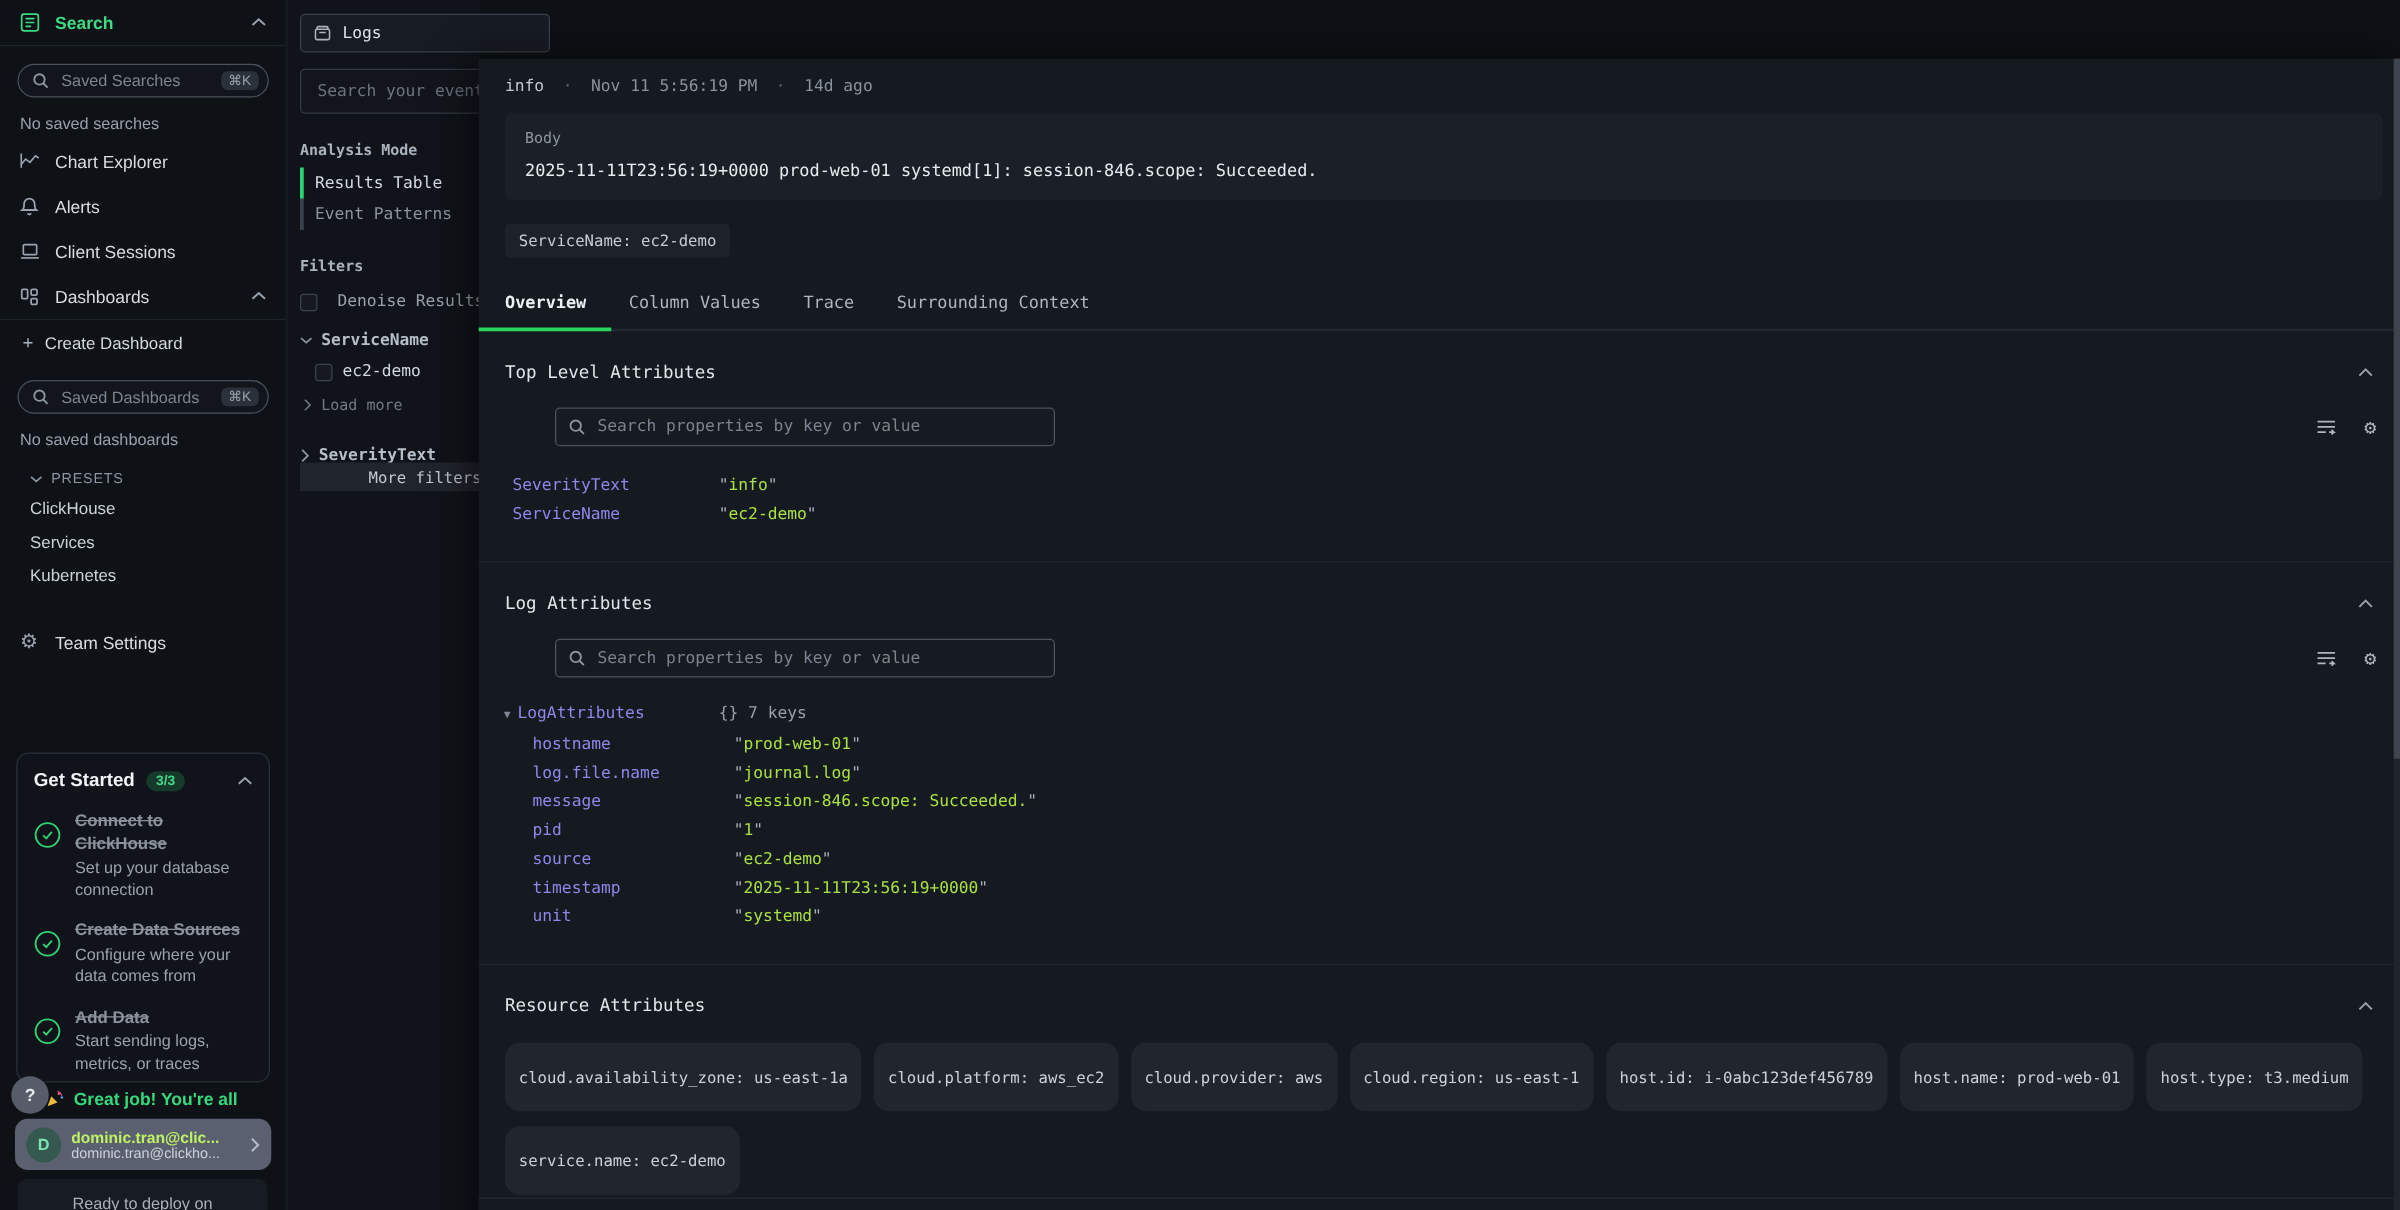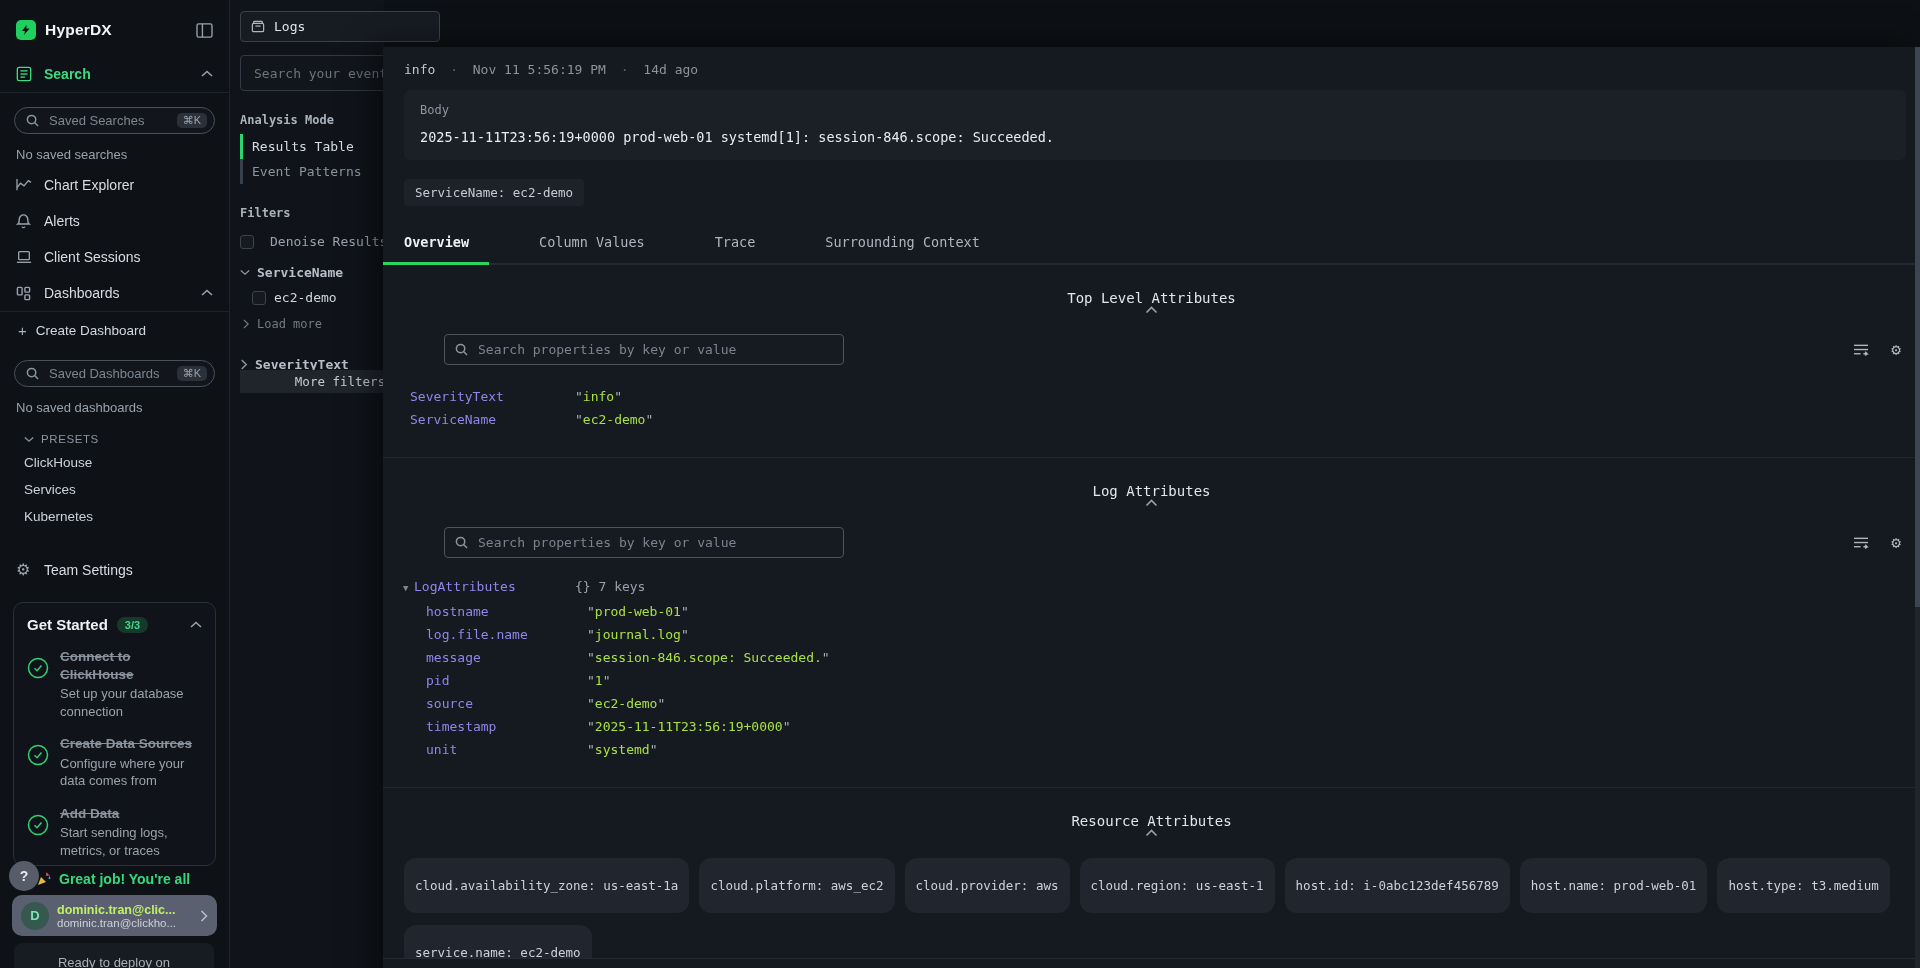--- a/index.html
+++ b/index.html
@@ -116,28 +116,28 @@
   .detail-header .dot { color:#5a636e; padding:0 7px; }
 
   .body-card { margin:13px 14px 0 21px; background:#1b2027; border-radius:6px; padding:13px 16px 15px 16px; }
   .body-label { font-size:12px; color:#8d96a1; }
   .body-text { margin-top:12px; font-size:13.5px; color:#e8ebef; }
 
   .service-tag { display:inline-block; margin:19px 0 0 21px; background:#1d222a; border-radius:4px;
     padding:6px 11px; font-size:12.5px; color:#c6ccd4; }
 
   .tabs { margin-top:19px; position:relative; border-bottom:2px solid #232932;
-    padding-left:21px; display:flex; gap:70px; }
+    padding-left:21px; display:flex; gap:34px; }
   .tab { font-size:13.5px; color:#aeb6c0; padding:9px 0 13px 0; cursor:pointer; }
   .tab.active { color:#eef1f4; font-weight:bold; }
   .tab-underline { position:absolute; left:0; bottom:-2px; width:106px; height:3px; background:#2bd45e; }
 
   .sectionbox { border-bottom:1px solid #20262e; padding-bottom:26px; }
   .sectionbox.last { border-bottom:none; }
-  .section-head { display:flex; align-items:center; justify-content:space-between; padding:25px 21px 0 21px;flex-direction:column; }
+  .section-head { display:flex; align-items:center; justify-content:space-between; padding:25px 21px 0 21px; }
   .section-title { font-size:14px; color:#e2e6ea; }
   .chev-up { color:#98a1ab; cursor:pointer; }
 
   .prop-search-row { display:flex; align-items:center; margin:20px 19px 0 21px;padding-left:40px; }
   .prop-search { width:400px; height:31px; border:1px solid #4d545e; border-radius:4px; background:#161b22;
     display:flex; align-items:center; gap:8px; padding:0 10px; }
   .prop-search input { flex:1; background:transparent; border:none; outline:none; color:#7a838f;
     font-size:13px; font-family:"DejaVu Sans Mono","Liberation Mono",monospace; }
   .prop-search input::placeholder { color:#7a838f; }
   .search-ico { color:#8b95a0; }
@@ -165,34 +165,20 @@
     display:flex; align-items:center; gap:9px; padding:0 36px 0 21px; font-size:12.5px; color:#8d96a1; background:#151920; }
   .kbd { display:inline-block; background:#232932; border:1px solid #4a525e; border-radius:5px;
     padding:1px 7px; color:#b6bec9; font-size:12px; text-align:center; }
   .foot-sep { width:1px; height:16px; background:#39414c; margin:0 9px; }
   .close-x { margin-left:auto; color:#98a1ab; font-size:19px; line-height:1; cursor:pointer; }
 </style>
 </head>
 <body>
 
 <div class="sidebar">
-  <div class="side-header">
-    <span class="logo-badge">
-      <svg width="12" height="12" viewBox="0 0 24 24">
-          <path d="M13 2 4 14h6l-2 8 11-13h-6z" fill="#0b1410"></path>
-        </svg>
-    </span>
-    <span class="logo-text">HyperDX</span>
-    <span class="panel-toggle">
-      <svg width="17" height="15" viewBox="0 0 20 18" fill="none" stroke="#9aa3ad" stroke-width="1.6">
-          <rect x="1" y="1" width="18" height="16" rx="2"></rect>
-          <line x1="7.5" y1="1" x2="7.5" y2="17"></line>
-        </svg>
-    </span>
-  </div>
 
   <div class="section-split">
     <div class="nav-row active">
       <span class="nav-icon">
         <svg width="16" height="16" viewBox="0 0 18 18" fill="none" stroke="#3edc82" stroke-width="1.5">
             <rect x="1.5" y="1.5" width="15" height="15" rx="2"></rect>
             <line x1="5" y1="5.5" x2="13" y2="5.5"></line>
             <line x1="5" y1="9" x2="13" y2="9"></line>
             <line x1="5" y1="12.5" x2="10" y2="12.5"></line>
           </svg>

